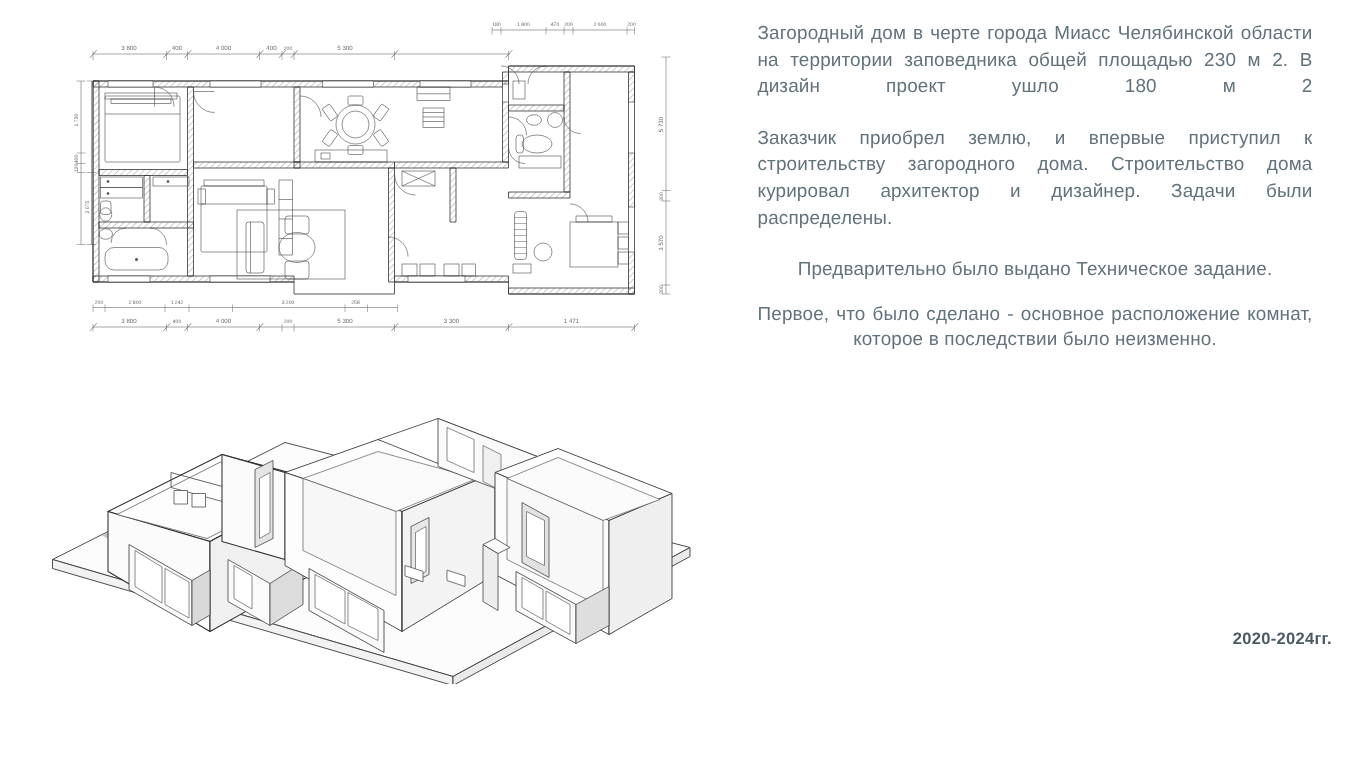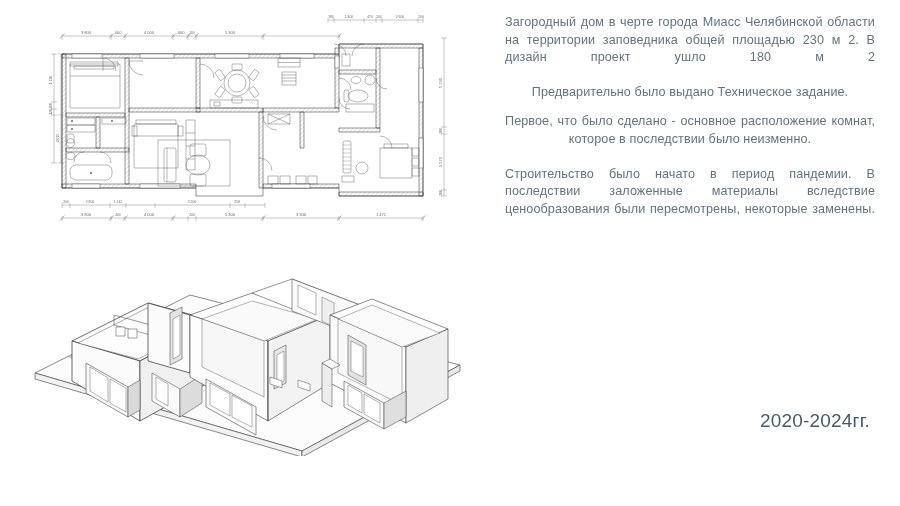--- a/index.html
+++ b/index.html
@@ -49,25 +49,25 @@
     text-align: justify;
     text-align-last: justify;
     margin: 0 0 17px 0;
     letter-spacing: 0.1px;
   }
   .para.tight { margin-bottom: 4px; }
   .para.center-last { text-align: justify; text-align-last: center; }
   .para.sub { margin-top: 12px; }
   #year {
     position: absolute;
-    right: 30px;
+    right: 12px;
     bottom: 24px;
     color: #4a5a63;
-    font-size: 19px;
-    font-weight: 400;
+    font-size: 11px;
+    font-weight: 700;
     letter-spacing: 0.2px;
   }
 
   
   .dimtxt { font-family: "Liberation Sans", sans-serif; font-size: 4.1px; fill: #6b6b6b; }
   .dimtxt-s { font-family: "Liberation Sans", sans-serif; font-size: 3.4px; fill: #6b6b6b; }
 </style>
 </head>
 <body>
 
@@ -463,20 +463,20 @@
             <polygon points="292,108 292,146 302,152 302,114" fill="#ededed" stroke="#3a3a3a" stroke-width="0.5"></polygon>
             <polygon points="292,108 300,104 310,110 302,114" fill="#fafafa" stroke="#3a3a3a" stroke-width="0.5"></polygon>
           </g>
         </g>
       </svg>
     </div>
   </div>
 
   <div id="text-col">
     <p class="para">Загородный дом в черте города Миасс Челябинской области на территории заповедника общей площадью 230 м 2. В дизайн проект ушло 180 м 2</p>
+    <p class="para">Заказчик приобрел землю, и впервые приступил к строительству загородного дома. Строительство дома курировал архитектор и дизайнер. Задачи были распределены.</p>
     <p class="para center-last tight">Предварительно было выдано Техническое задание.</p>
     <p class="para center-last sub">Первое, что было сделано - основное расположение комнат, которое в последствии было неизменно.</p>
-    <p class="para">Строительство было начато в период пандемии. В последствии заложенные материалы вследствие ценообразования были пересмотрены, некоторые заменены.</p>
   </div>
 
   <div id="year">2020-2024гг.</div>
 
 </div>
 
 </body></html>

